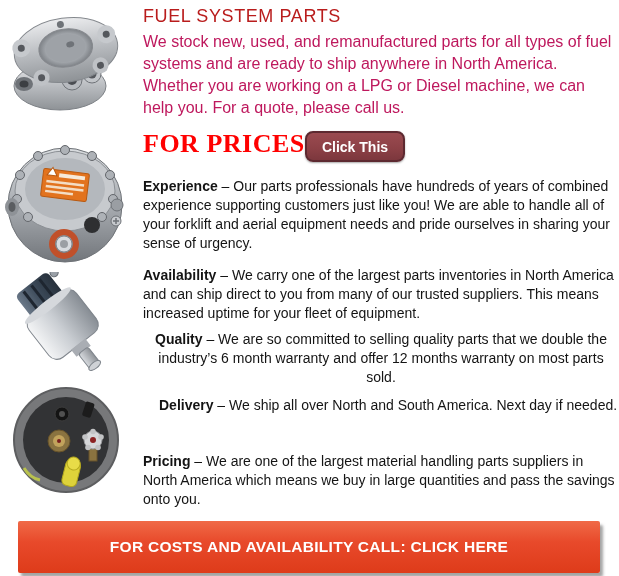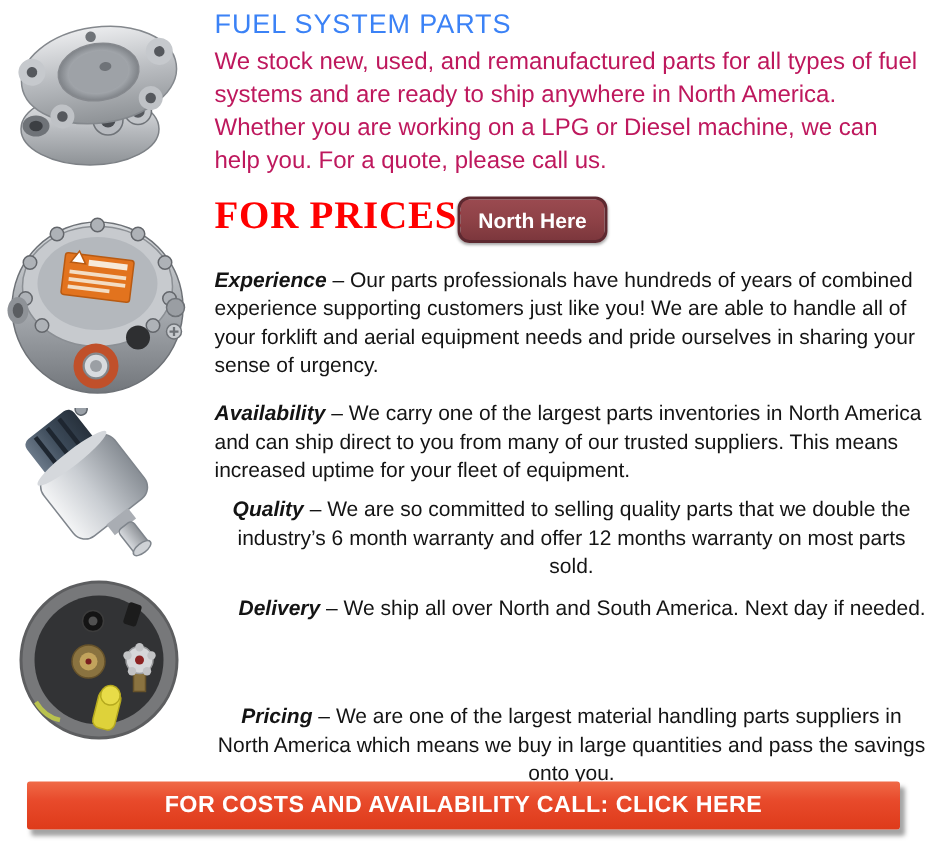--- a/index.html
+++ b/index.html
@@ -1,57 +1,57 @@
 <!DOCTYPE html>
 <html><head>
 <meta charset="utf-8">
 <style>
   html,body{margin:0;padding:0;background:#fff;}
   .page{position:relative;width:619px;height:576px;background:#ffffff;overflow:hidden;
         font-family:"Liberation Sans",sans-serif;color:#111;}
   .title{position:absolute;left:143px;top:6px;margin:0;font-size:18px;font-weight:400;
-         letter-spacing:.6px;color:#3b82f6;}
+         letter-spacing:.6px;color:#b91c1c;}
   .intro{position:absolute;left:143px;top:31px;width:472px;margin:0;font-size:16px;
          line-height:22px;color:#be185d;}
   .prices-label{position:absolute;left:143px;top:129px;font-family:"Liberation Serif",serif;
          font-weight:bold;font-size:26px;color:#ff0000;letter-spacing:.5px;}
   .click-here-btn{position:absolute;left:305px;top:131px;width:100px;height:31px;
          background:linear-gradient(180deg,#9a4a50 0%,#8d4146 55%,#7c373d 100%);
          border:2px solid #5d2930;border-radius:8px;color:#ffffff;font-family:"Liberation Sans",sans-serif;
          font-weight:bold;font-size:14px;cursor:pointer;box-shadow:0 1px 2px rgba(0,0,0,.35);}
   .section{position:absolute;left:143px;width:476px;margin:0;font-size:14px;line-height:19px;color:#141414;}
-  .section b{font-weight:bold;font-style:italic;}
+  .section b{font-weight:bold;}
   .sec-experience{top:177px;}
   .sec-availability{top:266px;}
   .sec-quality{top:330px;text-align:center;}
   .sec-delivery{top:396px;margin-left:16px;}
-  .sec-pricing{top:468px;text-align:center;}
+  .sec-pricing{top:452px;}
   .product{position:absolute;margin:0;}
   .product svg{display:block;width:100%;height:100%;}
   .img-1{left:8px;top:14px;width:116px;height:100px;}
   .img-2{left:4px;top:141px;width:122px;height:124px;}
   .img-3{left:6px;top:272px;width:118px;height:114px;}
   .img-4{left:10px;top:386px;width:112px;height:110px;}
-  .banner{position:absolute;left:18px;top:521px;width:582px;height:32px;
+  .banner{position:absolute;left:18px;top:521px;width:582px;height:52px;
          background:linear-gradient(180deg,#f06a47 0%,#e84a2b 40%,#de3b1a 100%);
          border-radius:2px;box-shadow:3px 4px 3px rgba(90,90,90,.55);
          display:flex;align-items:center;justify-content:center;cursor:pointer;}
   .banner span{color:#ffffff;font-weight:bold;font-size:15.5px;letter-spacing:.3px;}
 </style>
 </head>
 <body>
 
 <div class="page">
 
   <h1 class="title">FUEL SYSTEM PARTS</h1>
 
   <p class="intro">We stock new, used, and remanufactured parts for all types of fuel systems and are ready to ship anywhere in North America.  Whether you are working on a LPG or Diesel machine, we can help you.  For a quote, please call us.</p>
 
   <span class="prices-label">FOR PRICES:</span>
-  <button class="click-here-btn">North Here</button>
+  <button class="click-here-btn">Click This</button>
 
   <p class="section sec-experience"><b>Experience</b><span> – Our parts professionals have hundreds of years of combined experience supporting customers just like you!  We are able to handle all of your forklift and aerial equipment needs and pride ourselves in sharing your sense of urgency.</span></p>
 
   <p class="section sec-availability"><b>Availability</b><span> – We carry one of the largest parts inventories in North America and can ship direct to you from many of our trusted suppliers.  This means increased uptime for your fleet of equipment.</span></p>
 
   <p class="section sec-quality"><b>Quality</b><span> – We are so committed to selling quality parts that we double the industry’s 6 month warranty and offer 12 months warranty on most parts sold.</span></p>
 
   <p class="section sec-delivery"><b>Delivery</b><span> – We ship all over North and South America.  Next day if needed.</span></p>
 
   <p class="section sec-pricing"><b>Pricing</b><span> – We are one of the largest material handling parts suppliers in North America which means we buy in large quantities and pass the savings onto you.</span></p>

